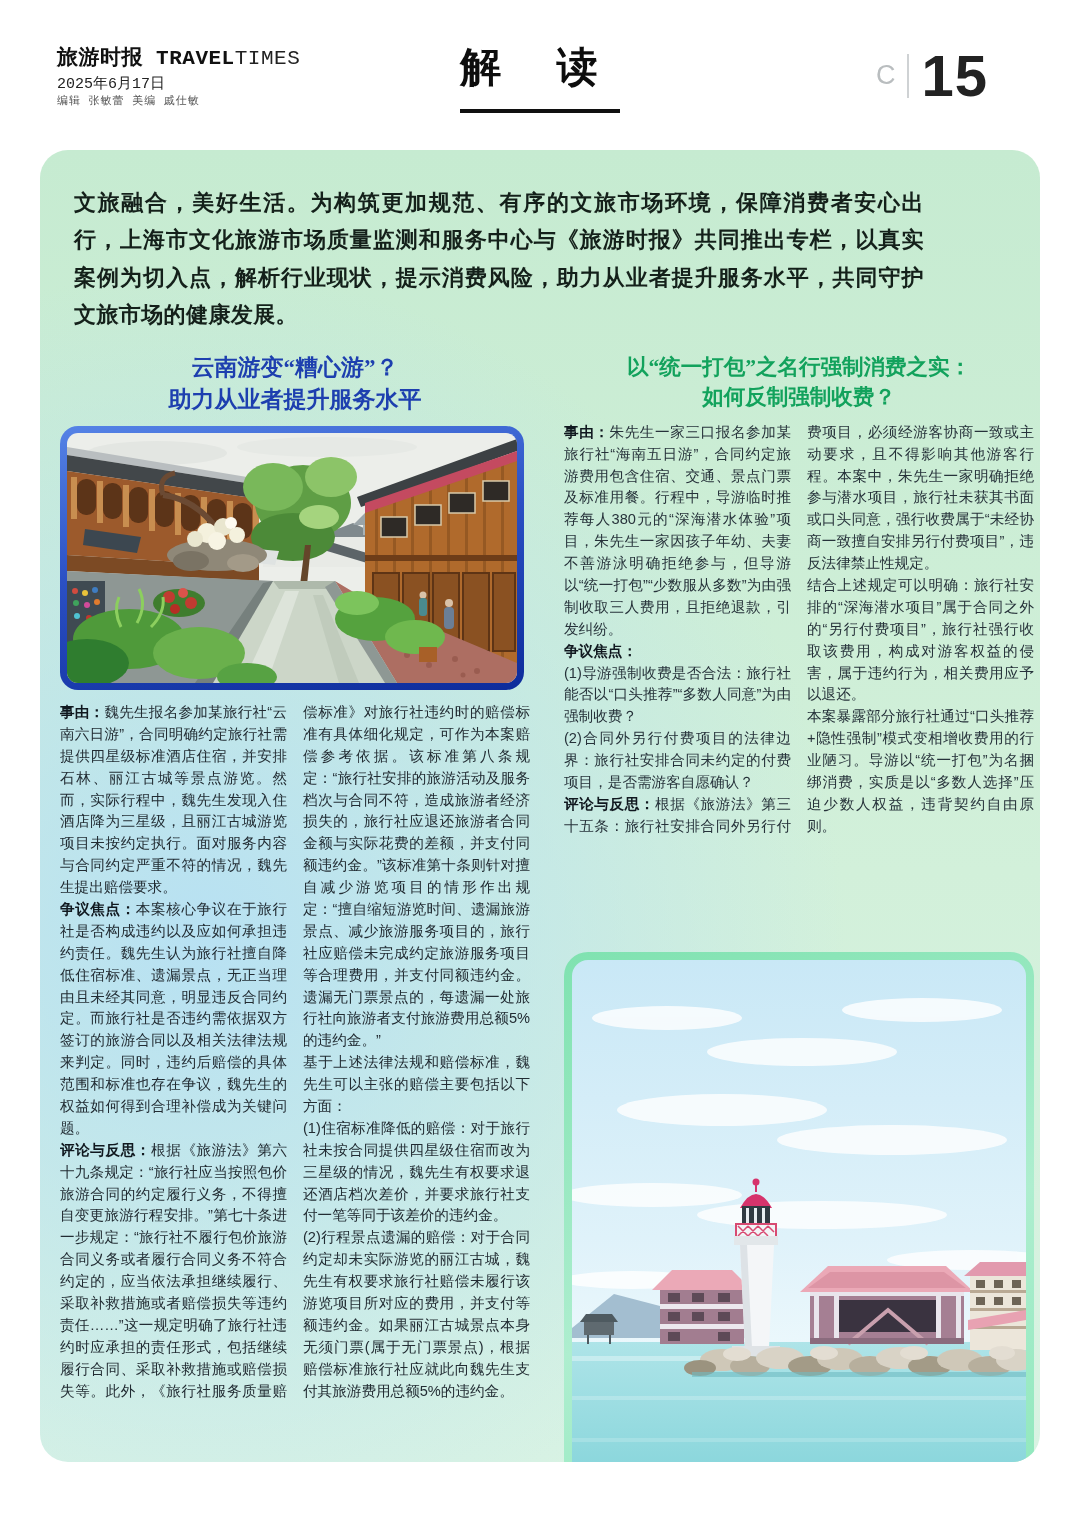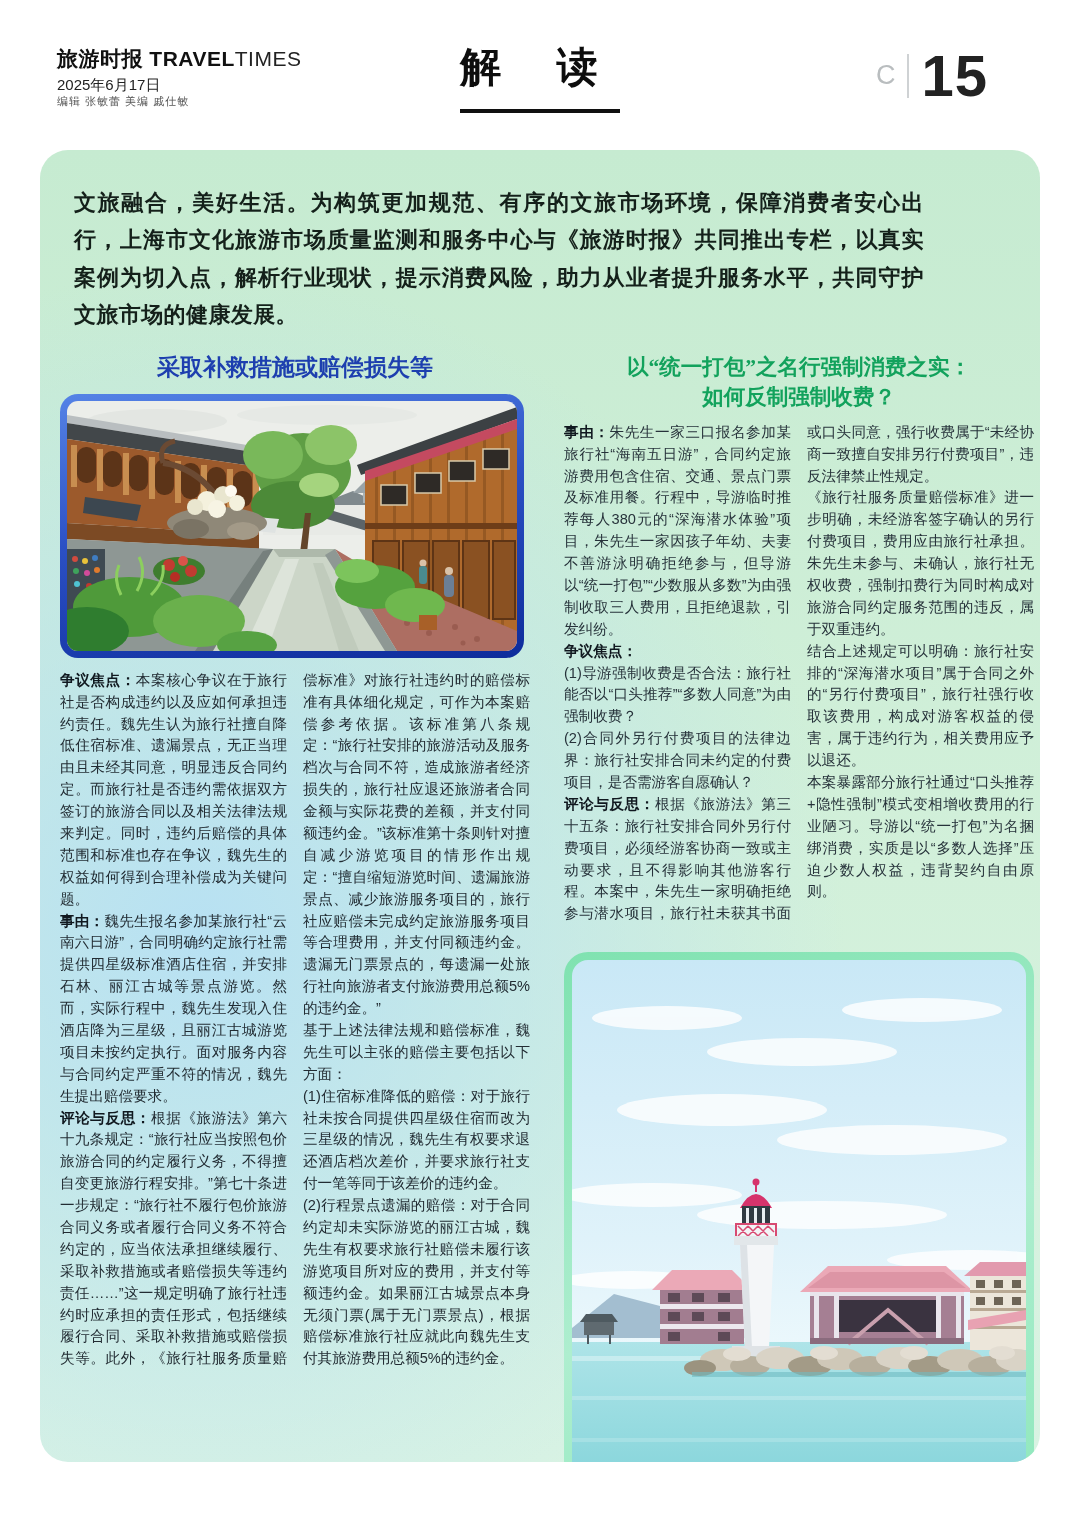--- a/index.html
+++ b/index.html
@@ -1,21 +1,21 @@
 <!DOCTYPE html>
 <html><head>
 <meta charset="utf-8">
 <style>
   html,body{margin:0;padding:0;background:#ffffff;}
   .page{position:relative;width:1080px;height:1515px;margin:0 auto;background:#fff;
         font-family:"Liberation Sans",sans-serif;overflow:hidden;}
 
   
   .hdr{position:absolute;left:0;top:0;width:100%;height:150px;}
-  .masthead{position:absolute;left:57px;top:46px;line-height:1.25;}
+  .masthead{position:absolute;left:57px;top:46px;line-height:1.25;font-family:Liberation Mono, monospace;}
   .mh-line1{font-size:21px;font-weight:700;color:#111;letter-spacing:.5px;}
   .mh-en-light{font-weight:400;color:#222;}
   .mh-date{font-size:15px;color:#222;margin-top:4px;}
   .mh-staff{font-size:11px;color:#555;letter-spacing:1px;}
   .sec-title-wrap{position:absolute;left:0;top:40px;width:100%;text-align:center;}
   .sec-title{font-size:41px;font-weight:700;color:#0d0d0d;letter-spacing:22px;text-indent:22px;
              font-family:"Liberation Sans",sans-serif;}
   .sec-underline{width:160px;height:3.5px;background:#101010;margin:14px auto 0 auto;}
   .pageno{position:absolute;right:92px;top:42px;display:flex;align-items:center;gap:12px;}
   .pn-letter{font-size:27px;color:#b9bdbf;font-weight:400;}
@@ -86,21 +86,22 @@
   </div>
 
   <div class="card">
 
     <div class="intro">文旅融合，美好生活。为构筑更加规范、有序的文旅市场环境，保障消费者安心出行，上海市文化旅游市场质量监测和服务中心与《旅游时报》共同推出专栏，以真实案例为切入点，解析行业现状，提示消费风险，助力从业者提升服务水平，共同守护文旅市场的健康发展。</div>
 
     <div class="articles">
 
       <div class="art">
         <div class="art-title blue">
-          <div>采取补救措施或赔偿损失等</div>
+          <div>云南游变“糟心游”？</div>
+          <div>助力从业者提升服务水平</div>
         </div>
 
         <div class="photo-frame frame-blue">
           <span class="ph-inner">
 
             <svg width="450" height="250" viewBox="0 0 450 250">
               <defs>
                 <clipPath id="rwall">
                     <polygon points="298,80 450,28 450,230 298,230"></polygon>
                   </clipPath>
@@ -246,42 +247,41 @@
 
               <circle cx="382" cy="170" r="4" fill="#d9c2a8"></circle>
               <rect x="377" y="174" width="10" height="22" rx="4" fill="#6b7f96"></rect>
               <circle cx="356" cy="162" r="3.5" fill="#d9c2a8"></circle>
               <rect x="352" y="165" width="8" height="18" rx="3" fill="#4a8a8f"></rect>
             </svg>
           </span>
         </div>
 
         <div class="art-body body-left">
+            <p><b>事由：</b>魏先生报名参加某旅行社“云南六日游”，合同明确约定旅行社需提供四星级标准酒店住宿，并安排石林、丽江古城等景点游览。然而，实际行程中，魏先生发现入住酒店降为三星级，且丽江古城游览项目未按约定执行。面对服务内容与合同约定严重不符的情况，魏先生提出赔偿要求。</p>
             <p><b>争议焦点：</b>本案核心争议在于旅行社是否构成违约以及应如何承担违约责任。魏先生认为旅行社擅自降低住宿标准、遗漏景点，无正当理由且未经其同意，明显违反合同约定。而旅行社是否违约需依据双方签订的旅游合同以及相关法律法规来判定。同时，违约后赔偿的具体范围和标准也存在争议，魏先生的权益如何得到合理补偿成为关键问题。</p>
-            <p><b>事由：</b>魏先生报名参加某旅行社“云南六日游”，合同明确约定旅行社需提供四星级标准酒店住宿，并安排石林、丽江古城等景点游览。然而，实际行程中，魏先生发现入住酒店降为三星级，且丽江古城游览项目未按约定执行。面对服务内容与合同约定严重不符的情况，魏先生提出赔偿要求。</p>
             <p><b>评论与反思：</b>根据《旅游法》第六十九条规定：“旅行社应当按照包价旅游合同的约定履行义务，不得擅自变更旅游行程安排。”第七十条进一步规定：“旅行社不履行包价旅游合同义务或者履行合同义务不符合约定的，应当依法承担继续履行、采取补救措施或者赔偿损失等违约责任……”这一规定明确了旅行社违约时应承担的责任形式，包括继续履行合同、采取补救措施或赔偿损失等。此外，《旅行社服务质量赔偿标准》对旅行社违约时的赔偿标准有具体细化规定，可作为本案赔偿参考依据。该标准第八条规定：“旅行社安排的旅游活动及服务档次与合同不符，造成旅游者经济损失的，旅行社应退还旅游者合同金额与实际花费的差额，并支付同额违约金。”该标准第十条则针对擅自减少游览项目的情形作出规定：“擅自缩短游览时间、遗漏旅游景点、减少旅游服务项目的，旅行社应赔偿未完成约定旅游服务项目等合理费用，并支付同额违约金。遗漏无门票景点的，每遗漏一处旅行社向旅游者支付旅游费用总额5%的违约金。”</p>
             <p>基于上述法律法规和赔偿标准，魏先生可以主张的赔偿主要包括以下方面：</p>
             <p>(1)住宿标准降低的赔偿：对于旅行社未按合同提供四星级住宿而改为三星级的情况，魏先生有权要求退还酒店档次差价，并要求旅行社支付一笔等同于该差价的违约金。</p>
             <p>(2)行程景点遗漏的赔偿：对于合同约定却未实际游览的丽江古城，魏先生有权要求旅行社赔偿未履行该游览项目所对应的费用，并支付等额违约金。如果丽江古城景点本身无须门票(属于无门票景点)，根据赔偿标准旅行社应就此向魏先生支付其旅游费用总额5%的违约金。</p>
           </div>
       </div>
 
       <div class="art">
         <div class="art-title green">
           <div>以“统一打包”之名行强制消费之实：</div>
           <div>如何反制强制收费？</div>
         </div>
 
         <div class="art-body body-right">
             <p><b>事由：</b>朱先生一家三口报名参加某旅行社“海南五日游”，合同约定旅游费用包含住宿、交通、景点门票及标准用餐。行程中，导游临时推荐每人380元的“深海潜水体验”项目，朱先生一家因孩子年幼、夫妻不善游泳明确拒绝参与，但导游以“统一打包”“少数服从多数”为由强制收取三人费用，且拒绝退款，引发纠纷。</p>
             <p><b>争议焦点：</b></p>
             <p>(1)导游强制收费是否合法：旅行社能否以“口头推荐”“多数人同意”为由强制收费？</p>
             <p>(2)合同外另行付费项目的法律边界：旅行社安排合同未约定的付费项目，是否需游客自愿确认？</p>
             <p><b>评论与反思：</b>根据《旅游法》第三十五条：旅行社安排合同外另行付费项目，必须经游客协商一致或主动要求，且不得影响其他游客行程。本案中，朱先生一家明确拒绝参与潜水项目，旅行社未获其书面或口头同意，强行收费属于“未经协商一致擅自安排另行付费项目”，违反法律禁止性规定。</p>
-            <p>《旅行社服务质量赔偿标准》进一步明确，未经游客签字确认的另行付费项目，费用应由旅行社承担。朱先生未参与、未确认，旅行社无权收费，强制扣费行为同时构成对旅游合同约定服务范围的违反，属于双重违约。</p>
             <p>结合上述规定可以明确：旅行社安排的“深海潜水项目”属于合同之外的“另行付费项目”，旅行社强行收取该费用，构成对游客权益的侵害，属于违约行为，相关费用应予以退还。</p>
             <p>本案暴露部分旅行社通过“口头推荐+隐性强制”模式变相增收费用的行业陋习。导游以“统一打包”为名捆绑消费，实质是以“多数人选择”压迫少数人权益，违背契约自由原则。</p>
           </div>
 
         <div class="photo-frame frame-green">
           <span class="ph-inner">
 
             <svg width="454" height="548" viewBox="0 0 454 548">
               <defs>
                 <linearGradient id="skyg" x1="0" y1="0" x2="0" y2="1">

